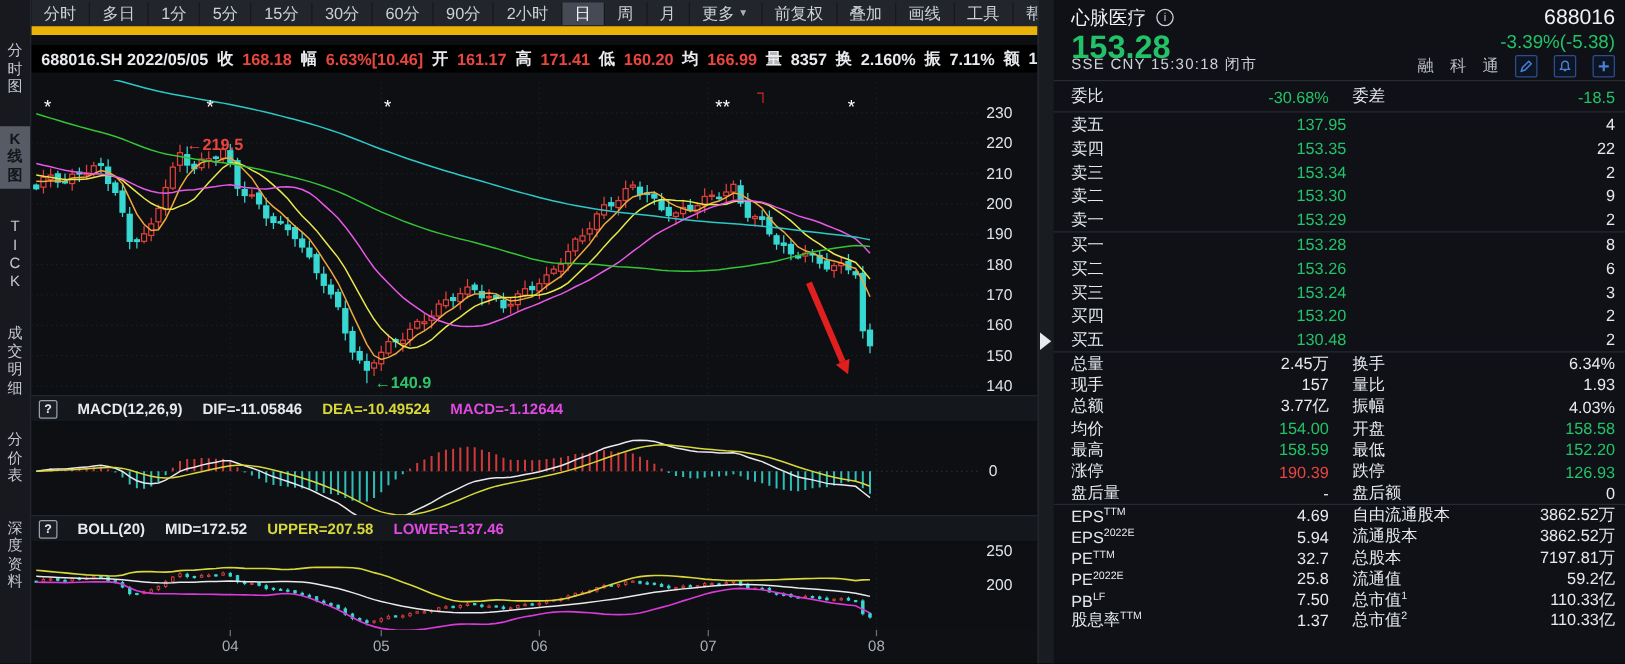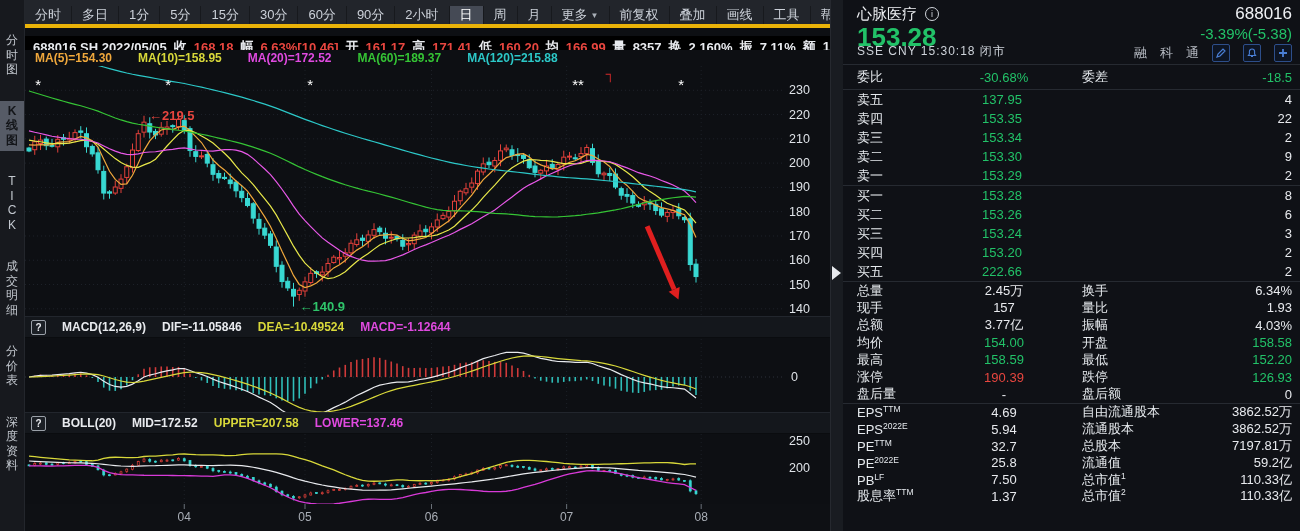--- a/index.html
+++ b/index.html
@@ -8,21 +8,21 @@
   
   .sidebar{position:absolute;left:0;top:0;width:25px;height:531px;background:#17191e;
            border-right:1px solid #23262c;display:flex;flex-direction:column;align-items:center;
            padding-top:30px;box-sizing:border-box;gap:20px;z-index:5;}
   .side-item{display:flex;flex-direction:column;align-items:center;gap:1px;font-size:12px;
              color:#c3c8cf;width:100%;padding:4px 0;cursor:default;}
   .side-item span{line-height:13.5px;}
   .side-item.active{background:#565b66;color:#14161a;font-weight:bold;}
   
   .tabbar{position:absolute;left:25px;top:0;width:810px;height:28px;background:#22252b;
-          display:flex;align-items:flex-end;z-index:4;border-bottom:4px solid #eab308;box-sizing:border-box;}
+          display:flex;align-items:center;z-index:4;border-bottom:7px solid #eab308;box-sizing:border-box;}
   .tab{padding:0 10px;display:flex;align-items:center;font-size:13px;color:#ccd1d9;
        border-right:1px solid #17191d;white-space:nowrap;cursor:pointer;}
   .tab.active{background:#454a55;color:#fff;}
   .tab .caret{font-size:8px;margin-left:3px;color:#aab0b8;}
   
   .infobar{position:absolute;left:25px;top:36px;width:810px;height:22px;background:#000;
            display:flex;align-items:center;font-size:13px;font-weight:700;padding-left:8px;
            box-sizing:border-box;z-index:4;white-space:nowrap;overflow:hidden;}
   .infobar span{margin-right:7px;}
   .mabar{position:absolute;left:25px;top:50px;width:810px;height:16px;background:#0d0f13;
@@ -56,21 +56,21 @@
   .q-code{position:absolute;right:8px;top:4px;font-size:17px;color:#f0f2f5;}
   .q-price{position:absolute;left:14px;top:22px;font-size:26px;font-weight:700;color:#22c268;}
   .q-change{position:absolute;right:8px;top:25px;font-size:15px;color:#22c268;}
   .q-badges-row{position:absolute;right:8px;top:44px;display:flex;align-items:center;gap:13px;}
   .q-badge{color:#b9bec6;font-size:13px;}
   .q-ic{width:16px;height:16px;background:#0d1524;border:1px solid #2d4e8a;border-radius:2px;
         display:flex;align-items:center;justify-content:center;cursor:pointer;}
   .q-session{position:absolute;left:14px;bottom:4px;font-size:12px;color:#ced3da;letter-spacing:1px;}
   .q-row{display:flex;align-items:center;padding:0 8px 0 14px;box-sizing:border-box;}
   .q-row .l1{width:88px;color:#e6eaee;flex:0 0 auto;}
-  .q-row .v1{width:118px;text-align:center;flex:0 0 auto;}
+  .q-row .v1{width:118px;text-align:right;flex:0 0 auto;}
   .q-row .l2{margin-left:19px;color:#e6eaee;flex:0 0 auto;}
   .q-row .v2{flex:1;text-align:right;}
   .weibi-row{height:25px;border-bottom:1px solid #262a31;}
   .ob-row{height:19px;cursor:pointer;}
   .ob-row .l1{width:70px;}
   .ob-row .v1{width:150px;}
   .stat-row{height:17.3px;}
   .fund-row{height:16.8px;}
   .hdiv{border-top:1px solid #262a31;}
   sup.s{font-size:8.5px;vertical-align:super;color:#e6eaee;}
@@ -156,27 +156,20 @@
       <span class="c-w">量</span>
       <span class="c-w">8357</span>
       <span class="c-w">换</span>
       <span class="c-w">2.160%</span>
       <span class="c-w">振</span>
       <span class="c-w">7.11%</span>
       <span class="c-w">额</span>
       <span class="c-w">1.41亿</span>
     </div>
 
-  <div class="mabar" id="mabar">
-      <span class="t-orange">MA(5)=154.30</span>
-      <span class="t-yellow">MA(10)=158.95</span>
-      <span class="t-magenta">MA(20)=172.52</span>
-      <span class="t-green">MA(60)=189.37</span>
-      <span class="t-cyan">MA(120)=215.88</span>
-    </div>
 
   <svg id="chart-svg" width="805" height="531">
       <defs>
         <clipPath id="cpm">
           <rect x="0" y="64" width="762" height="254"></rect>
         </clipPath>
         <clipPath id="cpd">
           <rect x="0" y="339" width="762" height="73"></rect>
         </clipPath>
         <clipPath id="cpb">
@@ -945,21 +938,21 @@
           <span class="v1 c-g">153.24</span>
           <span class="v2 c-w">3</span>
         </div>
         <div class="q-row ob-row">
           <span class="l1">买四</span>
           <span class="v1 c-g">153.20</span>
           <span class="v2 c-w">2</span>
         </div>
         <div class="q-row ob-row">
           <span class="l1">买五</span>
-          <span class="v1 c-g">222.66</span>
+          <span class="v1 c-g">130.48</span>
           <span class="v2 c-w">2</span>
         </div>
       </div>
     <div class="hdiv"></div>
     <div id="stats">
         <div class="q-row stat-row">
           <span class="l1">总量</span>
           <span class="v1 c-w">2.45万</span>
           <span class="l2">换手</span>
           <span class="v2 c-w">6.34%</span>

